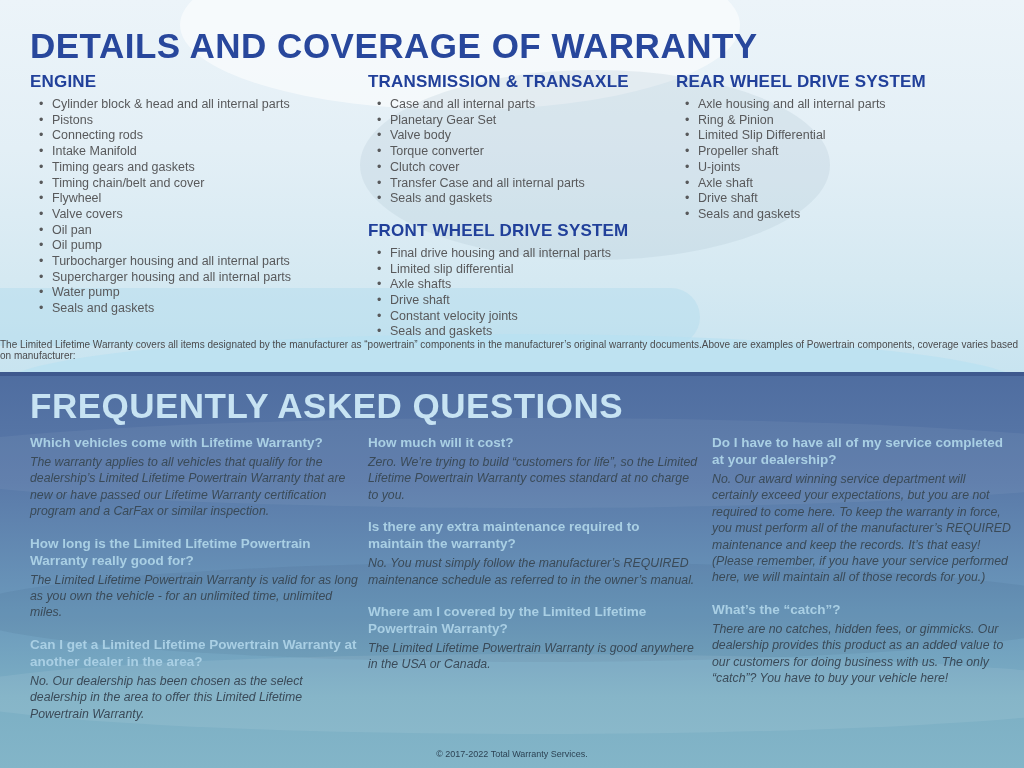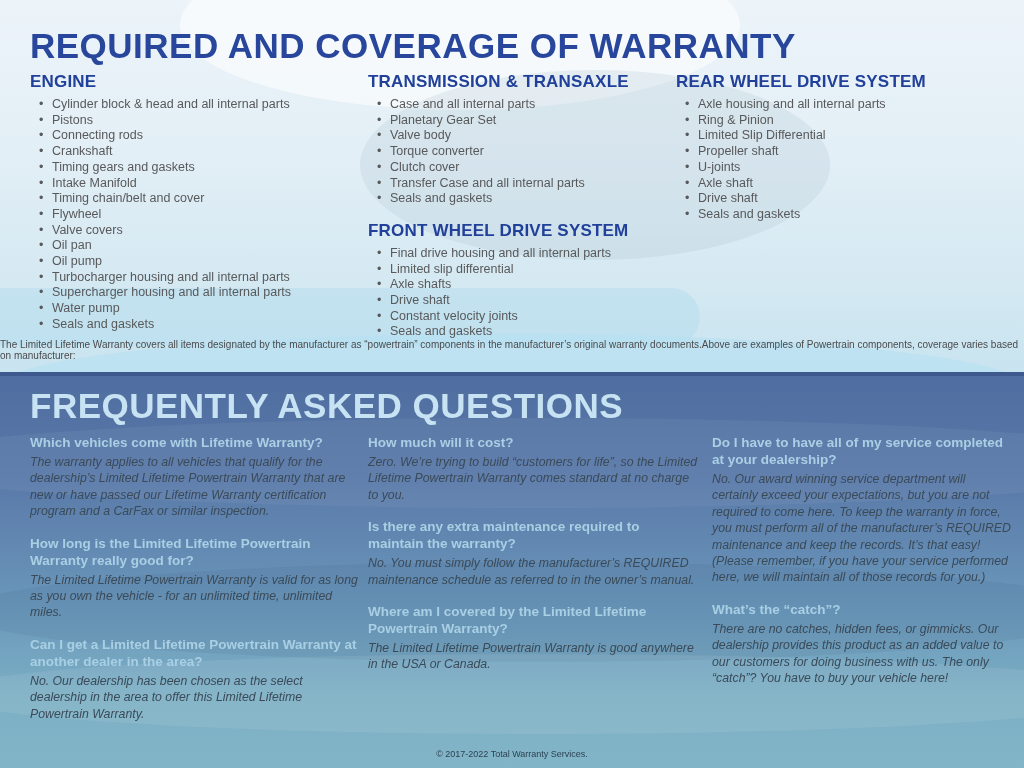--- a/index.html
+++ b/index.html
@@ -72,31 +72,30 @@
 <body>
 
 <div class="page">
 
   <div class="top-section">
     <div class="shape shape-a"></div>
     <div class="shape shape-b"></div>
     <div class="shape shape-c"></div>
     <div class="shape shape-d"></div>
 
-    <h1 class="page-title">REQUIRED AND COVERAGE OF WARRANTY</h1>
+    <h1 class="page-title">DETAILS AND COVERAGE OF WARRANTY</h1>
 
     <div class="cov-col cov-col-0">
         <div class="cov-heading">ENGINE</div>
         <ul class="cov-list">
           <li>Cylinder block &amp; head and all internal parts</li>
           <li>Pistons</li>
           <li>Connecting rods</li>
-          <li>Crankshaft</li>
+          <li>Intake Manifold</li>
           <li>Timing gears and gaskets</li>
-          <li>Intake Manifold</li>
           <li>Timing chain/belt and cover</li>
           <li>Flywheel</li>
           <li>Valve covers</li>
           <li>Oil pan</li>
           <li>Oil pump</li>
           <li>Turbocharger housing and all internal parts</li>
           <li>Supercharger housing and all internal parts</li>
           <li>Water pump</li>
           <li>Seals and gaskets</li>
         </ul>

